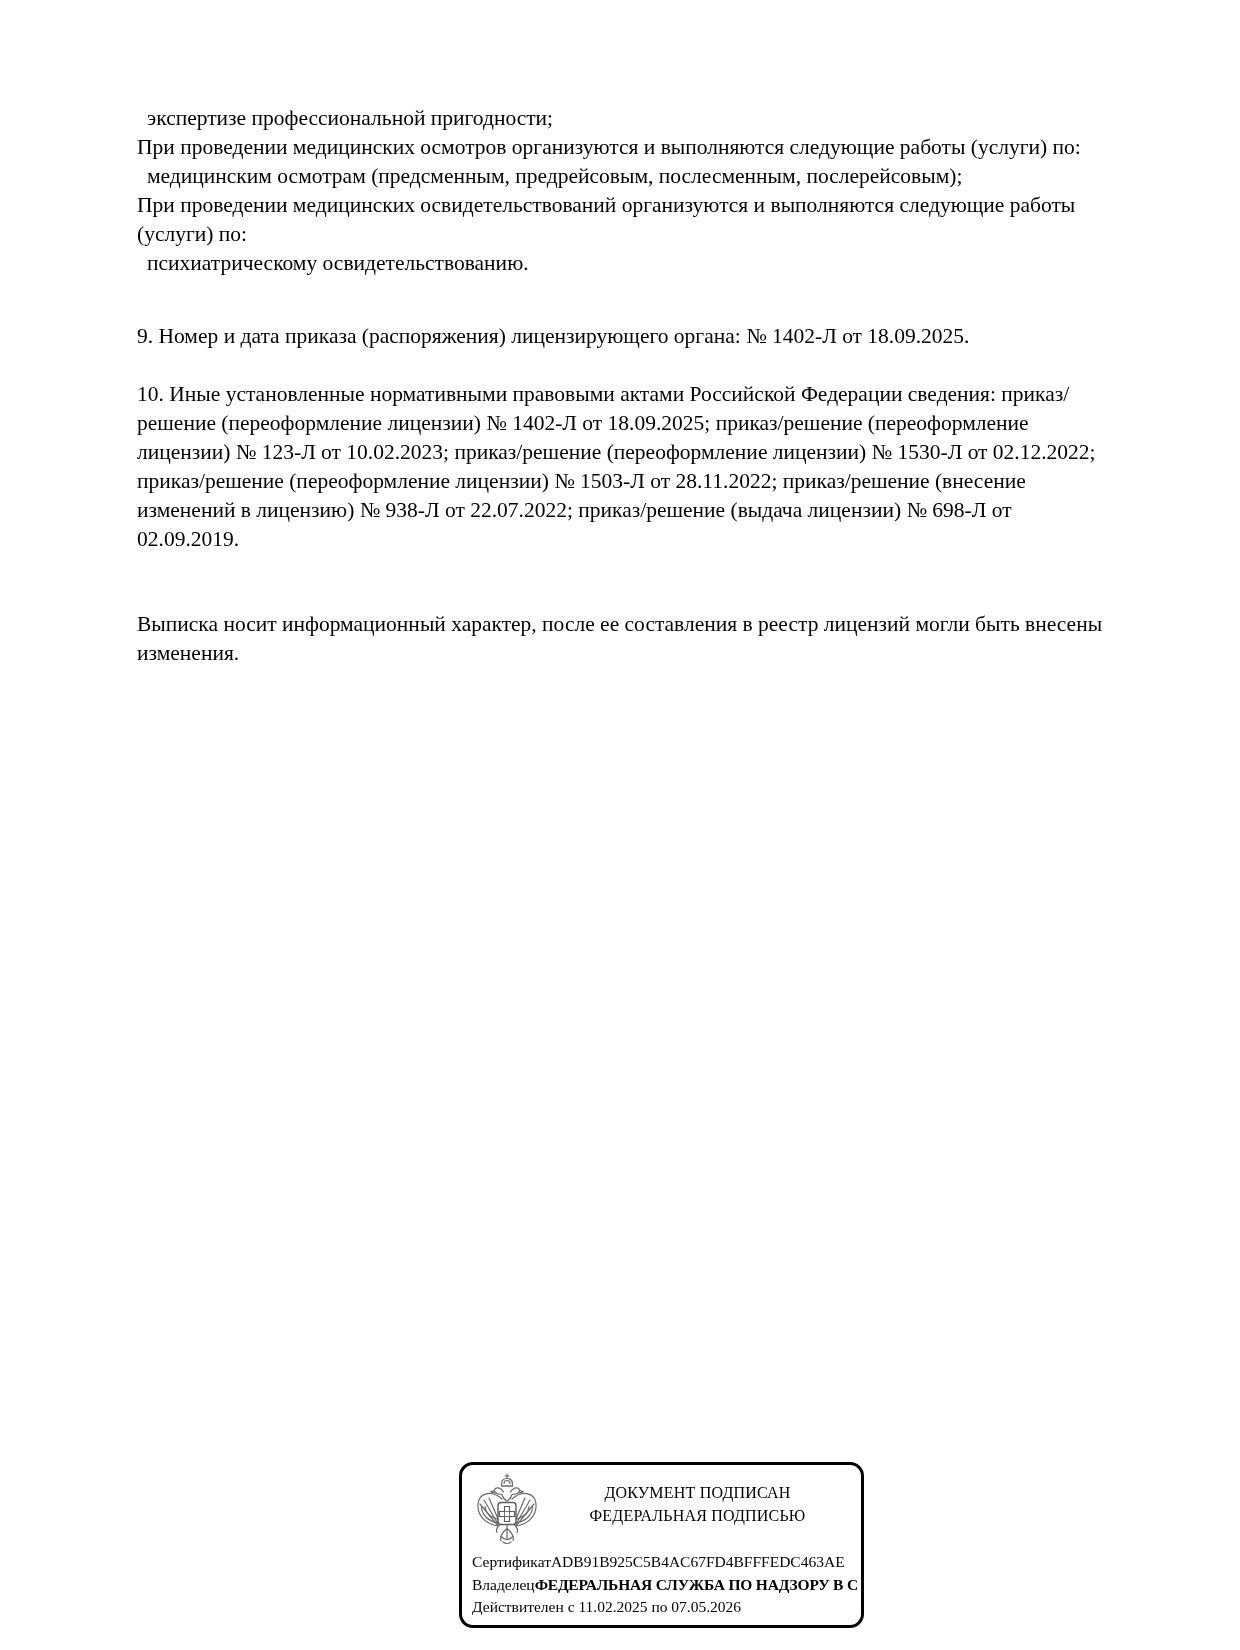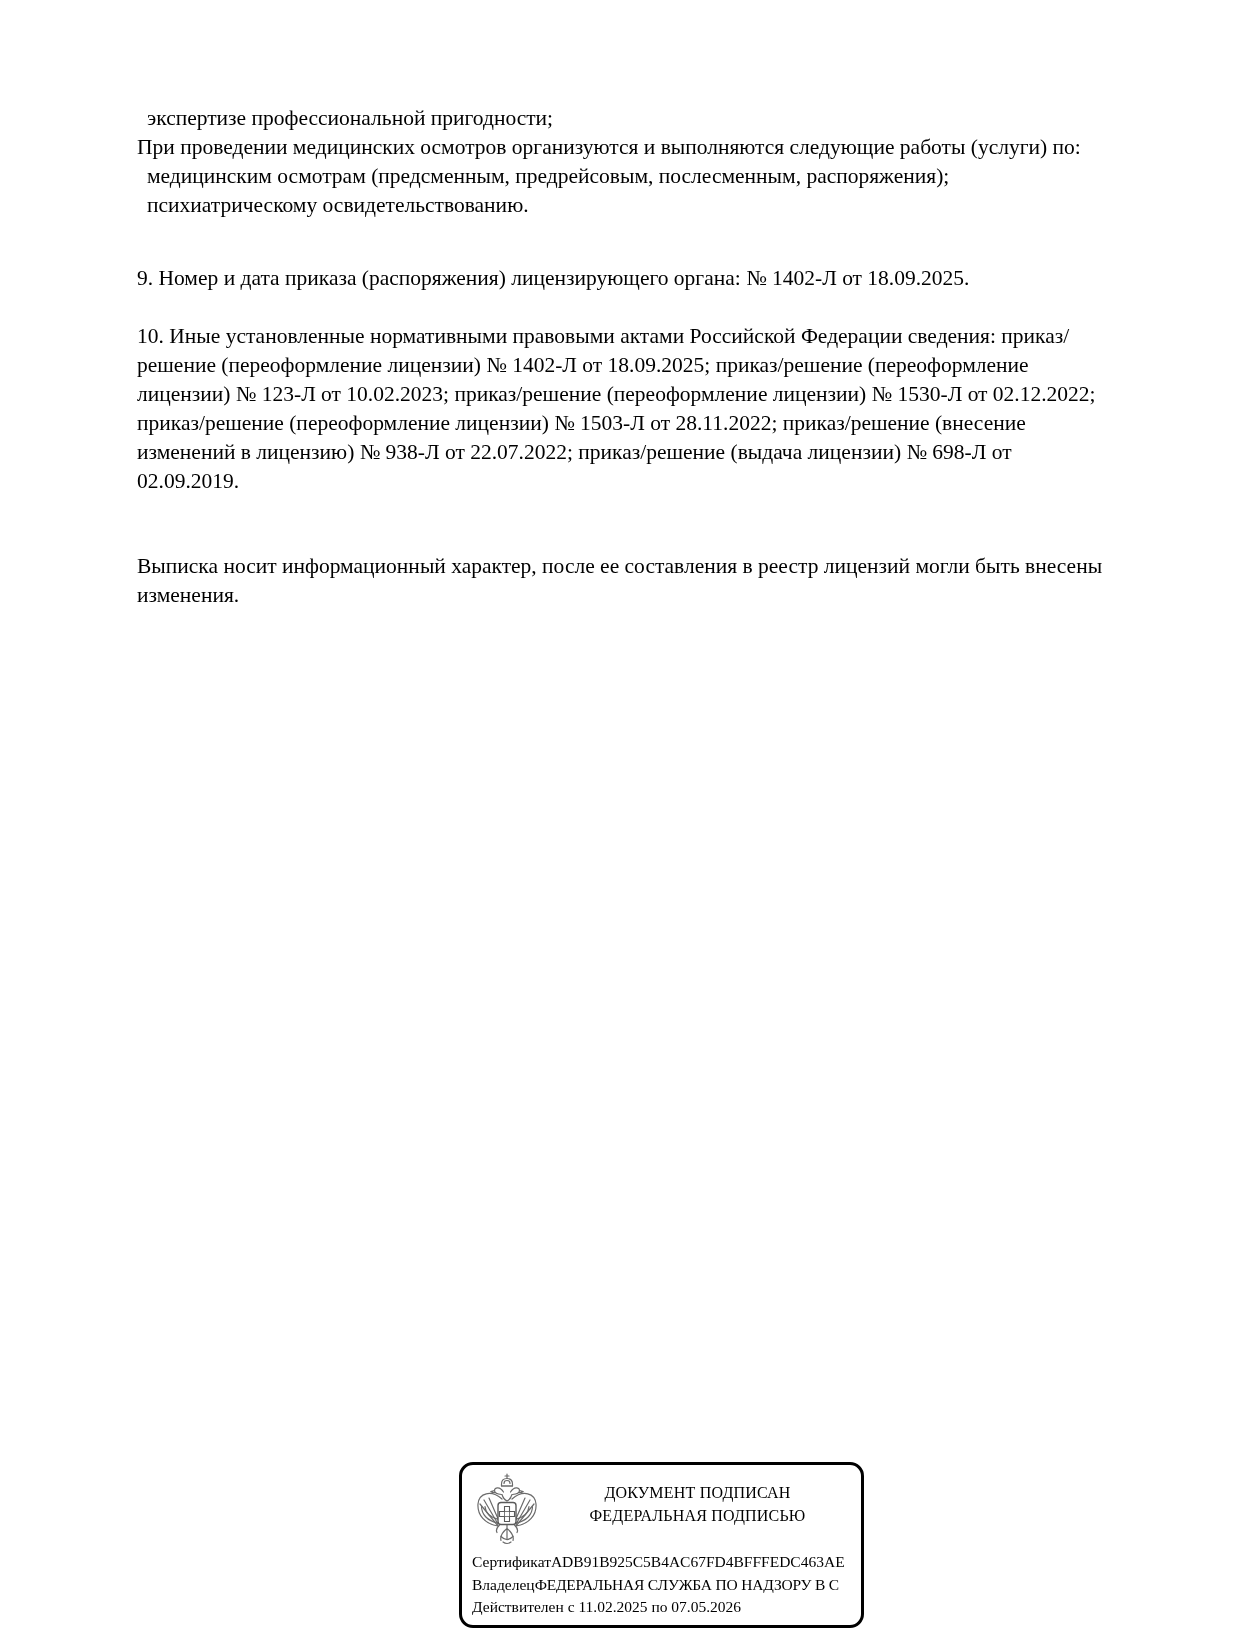--- a/index.html
+++ b/index.html
@@ -61,33 +61,34 @@
     position: absolute;
     left: 10px;
     top: 86px;
     right: 0;
     font-size: 15.5px;
     line-height: 22.5px;
     white-space: nowrap;
   }
   .stamp-lines .row { overflow: hidden; }
   .sp-label { margin-right: 0; }
-  .owner-value { font-weight: normal; letter-spacing: -0.2px; }
+  .owner-value { font-weight: bold; letter-spacing: -0.2px; }
 </style>
 </head>
 <body>
 
 <div class="page">
 
   <div class="content">
 
     <div>
       <div class="line indent">экспертизе профессиональной пригодности;</div>
       <div class="line">При проведении медицинских осмотров организуются и выполняются следующие работы (услуги) по:</div>
-      <div class="line indent">медицинским осмотрам (предсменным, предрейсовым, послесменным, распоряжения);</div>
+      <div class="line indent">медицинским осмотрам (предсменным, предрейсовым, послесменным, послерейсовым);</div>
+      <div class="line">При проведении медицинских освидетельствований организуются и выполняются следующие работы (услуги) по:</div>
       <div class="line indent">психиатрическому освидетельствованию.</div>
     </div>
 
     <div class="para-item9">9. Номер и дата приказа (распоряжения) лицензирующего органа: № 1402-Л от 18.09.2025.</div>
 
     <div class="para-item10">10. Иные установленные нормативными правовыми актами Российской Федерации сведения: приказ/решение (переоформление лицензии) № 1402-Л от 18.09.2025; приказ/решение (переоформление лицензии) № 123-Л от 10.02.2023; приказ/решение (переоформление лицензии) № 1530-Л от 02.12.2022; приказ/решение (переоформление лицензии) № 1503-Л от 28.11.2022; приказ/решение (внесение изменений в лицензию) № 938-Л от 22.07.2022; приказ/решение (выдача лицензии) № 698-Л от 02.09.2019.</div>
 
     <div class="para-note">Выписка носит информационный характер, после ее составления в реестр лицензий могли быть внесены изменения.</div>
 
   </div>

